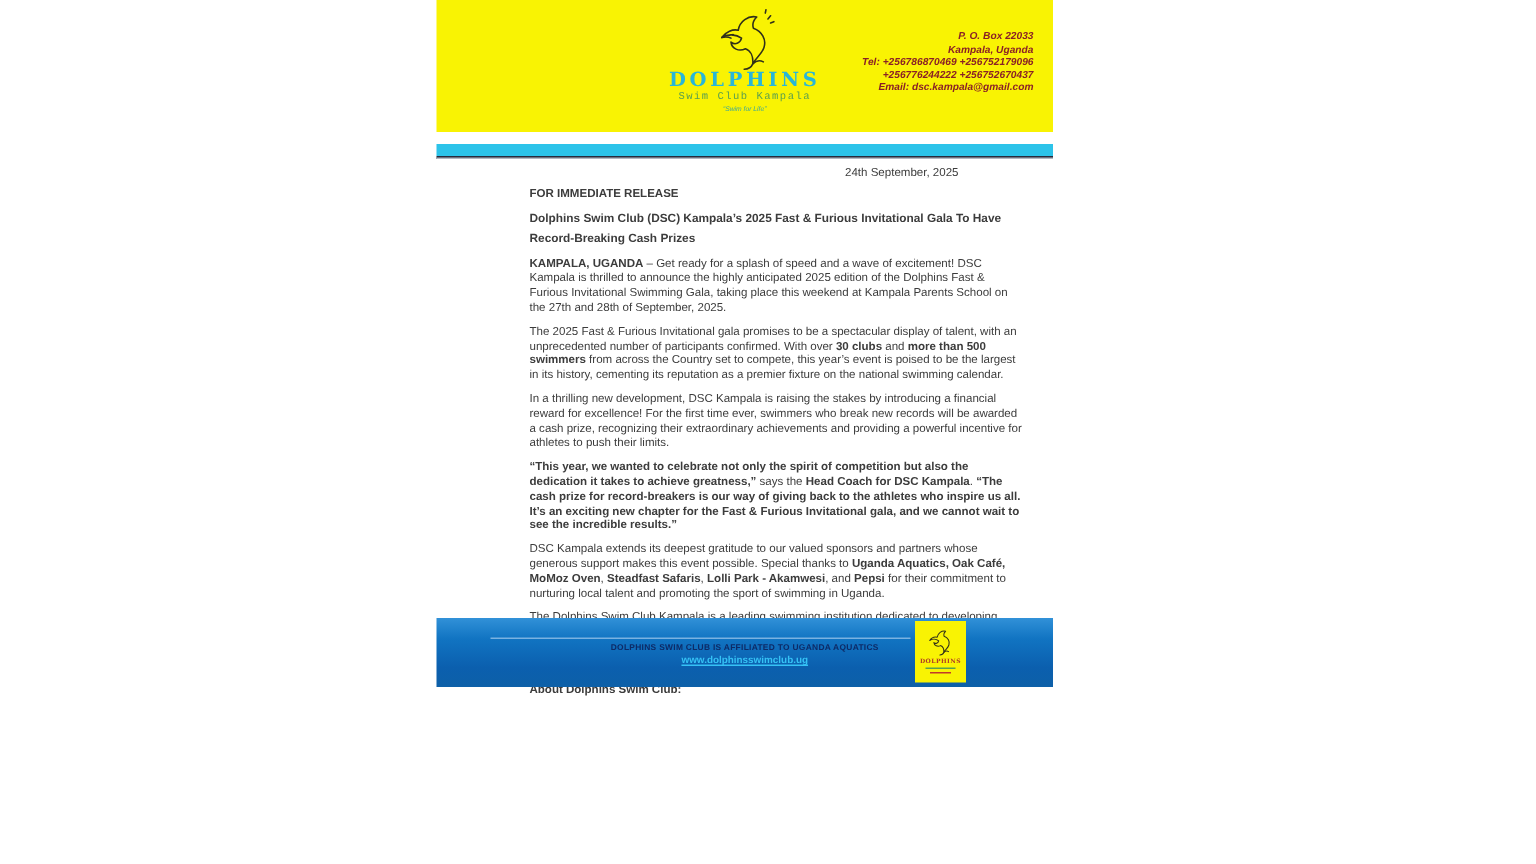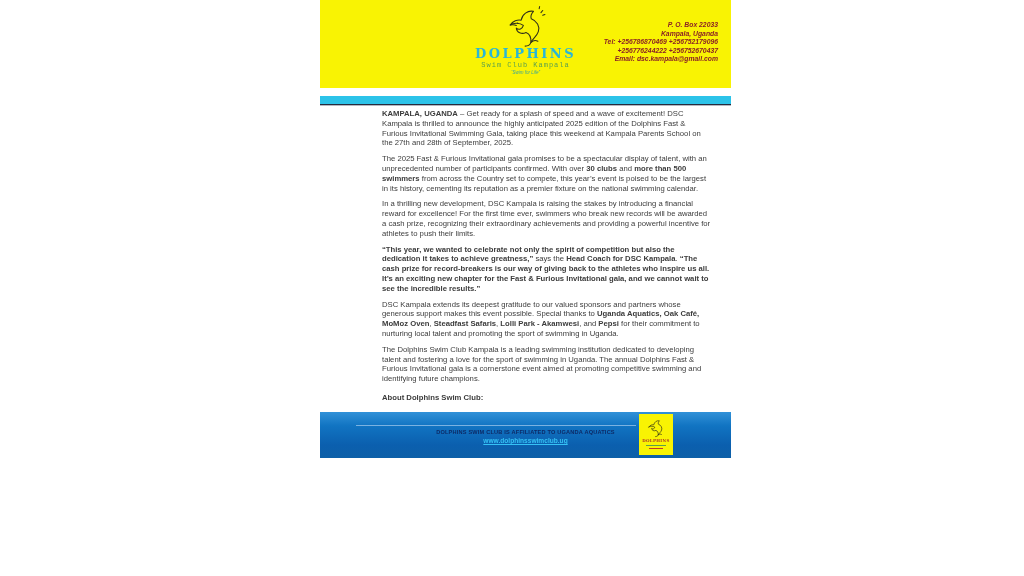--- a/index.html
+++ b/index.html
@@ -2,21 +2,21 @@
 <html><head>
 <meta charset="utf-8">
 <style>
   * { margin:0; padding:0; box-sizing:border-box; }
   html,body { background:#ffffff; }
   .stage {
     position:relative; width:1024px; height:576px; margin:0 auto;
     background:#ffffff; overflow:hidden;
     font-family:"Liberation Sans", sans-serif;
   }
-  .doc { position:absolute; left:320px; top:0; width:411px; height:464px; background:#ffffff; }
+  .doc { position:absolute; left:291px; top:0; width:411px; height:464px; background:#ffffff; }
 
   
   .letterhead { position:relative; height:88px; background:#f9f303; }
   .logo { position:absolute; left:50%; top:3px; transform:translateX(-50%); width:170px; text-align:center; }
   .logo svg { display:block; margin:0 auto; width:56px; height:44px; }
   .brand {
     font-family:"DejaVu Serif", serif; font-weight:bold; font-size:13px; line-height:13px;
     letter-spacing:2.5px; color:#29b6d8;
   }
   .sub { font-family:Liberation Mono, monospace; font-size:7px; line-height:8px; letter-spacing:1px; color:#5ca04e; margin-top:1px; }
@@ -90,20 +90,23 @@
           <div>+256776244222 +256752670437</div>
           <div>Email: dsc.kampala@gmail.com</div>
         </div>
     </header>
 
     <div class="stripe-gap"></div>
     <div class="stripe"></div>
     <div class="rule"></div>
 
     <main class="content">
+      <p class="date">24th September, 2025</p>
+      <p class="release">FOR IMMEDIATE RELEASE</p>
+      <h1 class="headline">Dolphins Swim Club (DSC) Kampala’s 2025 Fast &amp; Furious Invitational Gala To Have Record-Breaking Cash Prizes</h1>
       <div>
           <p class="para"><span class="b">KAMPALA, UGANDA</span><span> – Get ready for a splash of speed and a wave of excitement! DSC Kampala is thrilled to announce the highly anticipated 2025 edition of the Dolphins Fast &amp; Furious Invitational Swimming Gala, taking place this weekend at Kampala Parents School on the 27th and 28th of September, 2025.</span></p>
           <p class="para"><span>The 2025 Fast &amp; Furious Invitational gala promises to be a spectacular display of talent, with an unprecedented number of participants confirmed. With over </span><span class="b">30 clubs</span><span> and </span><span class="b">more than 500 swimmers</span><span> from across the Country set to compete, this year’s event is poised to be the largest in its history, cementing its reputation as a premier fixture on the national swimming calendar.</span></p>
           <p class="para"><span>In a thrilling new development, DSC Kampala is raising the stakes by introducing a financial reward for excellence! For the first time ever, swimmers who break new records will be awarded a cash prize, recognizing their extraordinary achievements and providing a powerful incentive for athletes to push their limits.</span></p>
           <p class="para"><span class="b">“This year, we wanted to celebrate not only the spirit of competition but also the dedication it takes to achieve greatness,”</span><span> says the </span><span class="b">Head Coach for DSC Kampala</span><span>. </span><span class="b">“The cash prize for record-breakers is our way of giving back to the athletes who inspire us all. It’s an exciting new chapter for the Fast &amp; Furious Invitational gala, and we cannot wait to see the incredible results.”</span></p>
           <p class="para"><span>DSC Kampala extends its deepest gratitude to our valued sponsors and partners whose generous support makes this event possible. Special thanks to </span><span class="b">Uganda Aquatics, Oak Café, MoMoz Oven</span><span>, </span><span class="b">Steadfast Safaris</span><span>, </span><span class="b">Lolli Park - Akamwesi</span><span>, and </span><span class="b">Pepsi</span><span> for their commitment to nurturing local talent and promoting the sport of swimming in Uganda.</span></p>
           <p class="para"><span>The Dolphins Swim Club Kampala is a leading swimming institution dedicated to developing talent and fostering a love for the sport of swimming in Uganda. The annual Dolphins Fast &amp; Furious Invitational gala is a cornerstone event aimed at promoting competitive swimming and identifying future champions.</span></p>
           <p class="para heading"><span class="b">About Dolphins Swim Club:</span></p>
         </div>
     </main>

